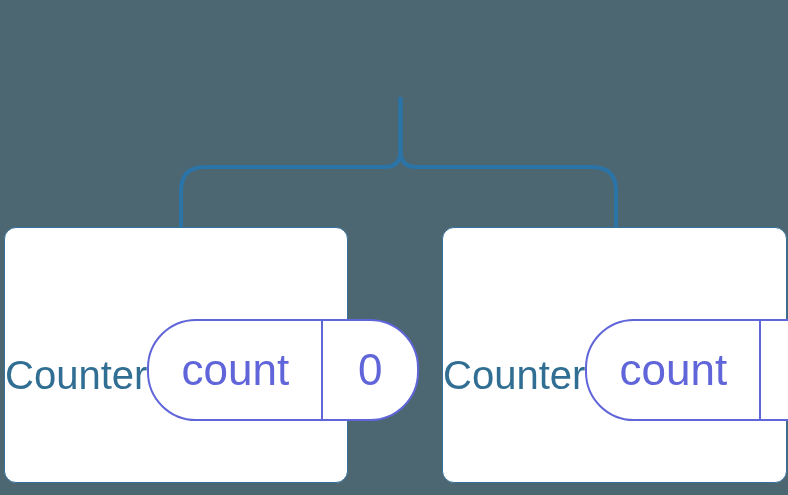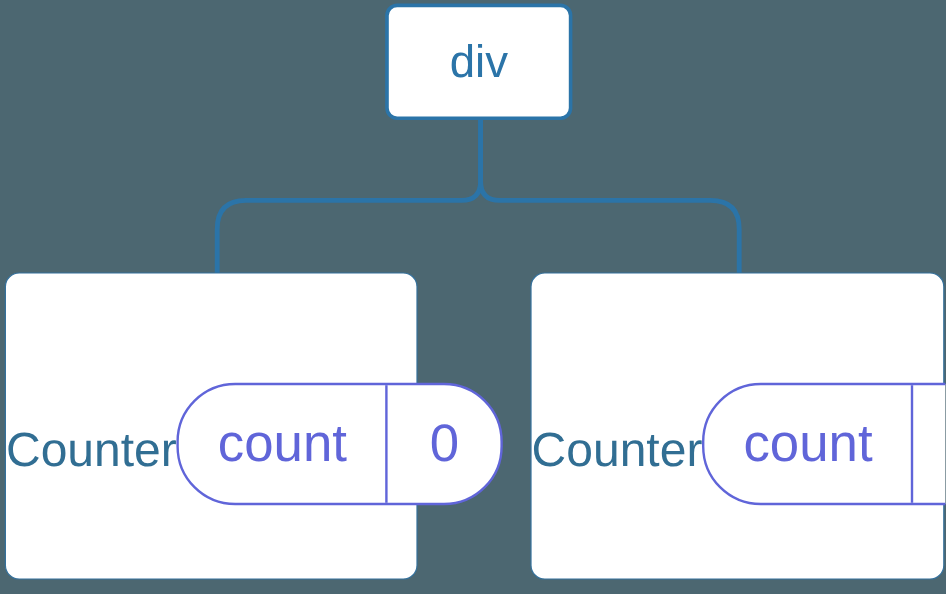--- a/index.html
+++ b/index.html
@@ -95,23 +95,20 @@
 </head>
 <body>
 
 <div class="stage">
 
   <svg class="connector" width="788" height="495" viewBox="0 0 788 495" aria-hidden="true">
     <path d="M400.5 97 V151 Q400.5 167 384.5 167 H205 Q181 167 181 191 V229"></path>
     <path d="M400.5 97 V151 Q400.5 167 416.5 167 H592 Q616 167 616 191 V229"></path>
   </svg>
 
-  <div class="node-root">
-    <span class="node-label">div</span>
-  </div>
 
   <div class="card card-left">
     <div class="card-title">Counter</div>
     <div class="pill">
       <div class="pill-key">count</div>
       <div class="pill-value">0</div>
     </div>
   </div>
 
   <div class="card card-right">

